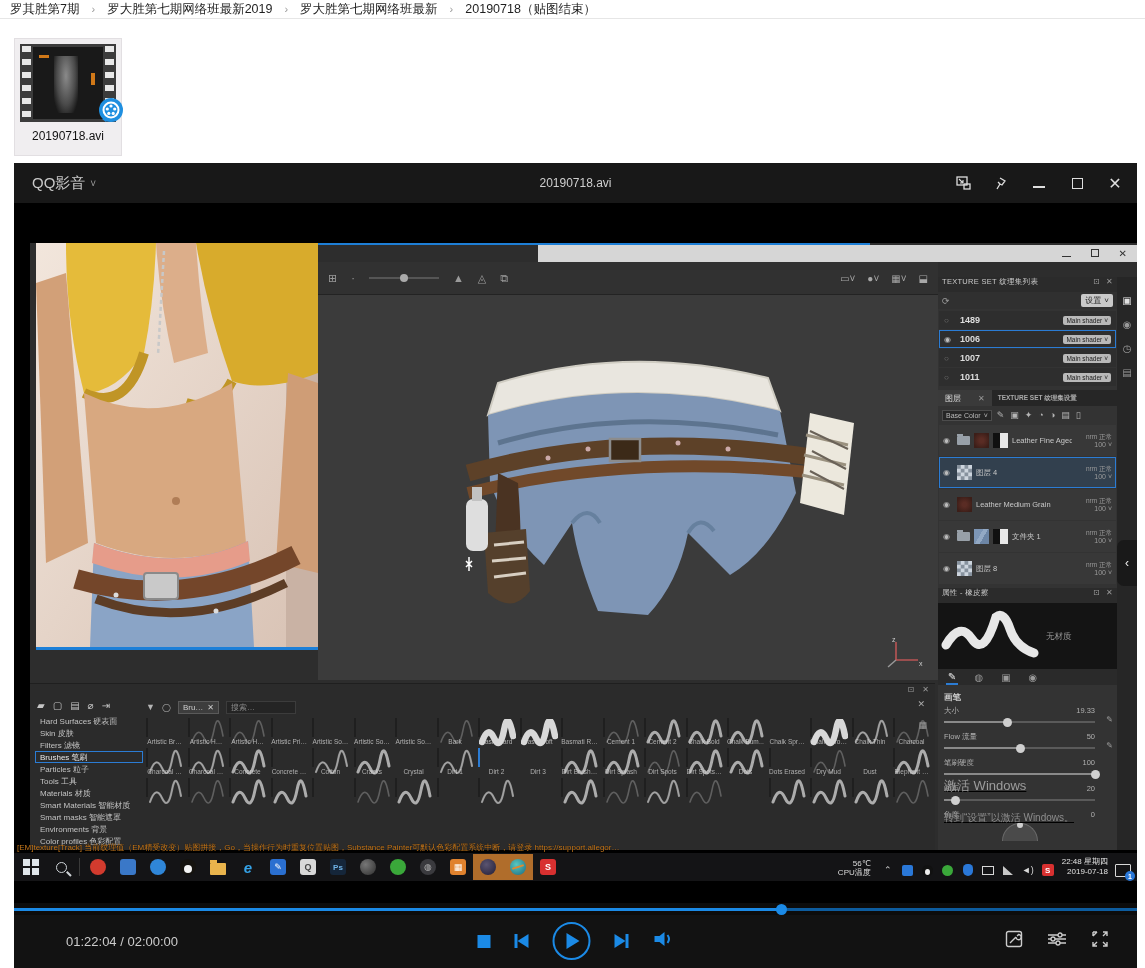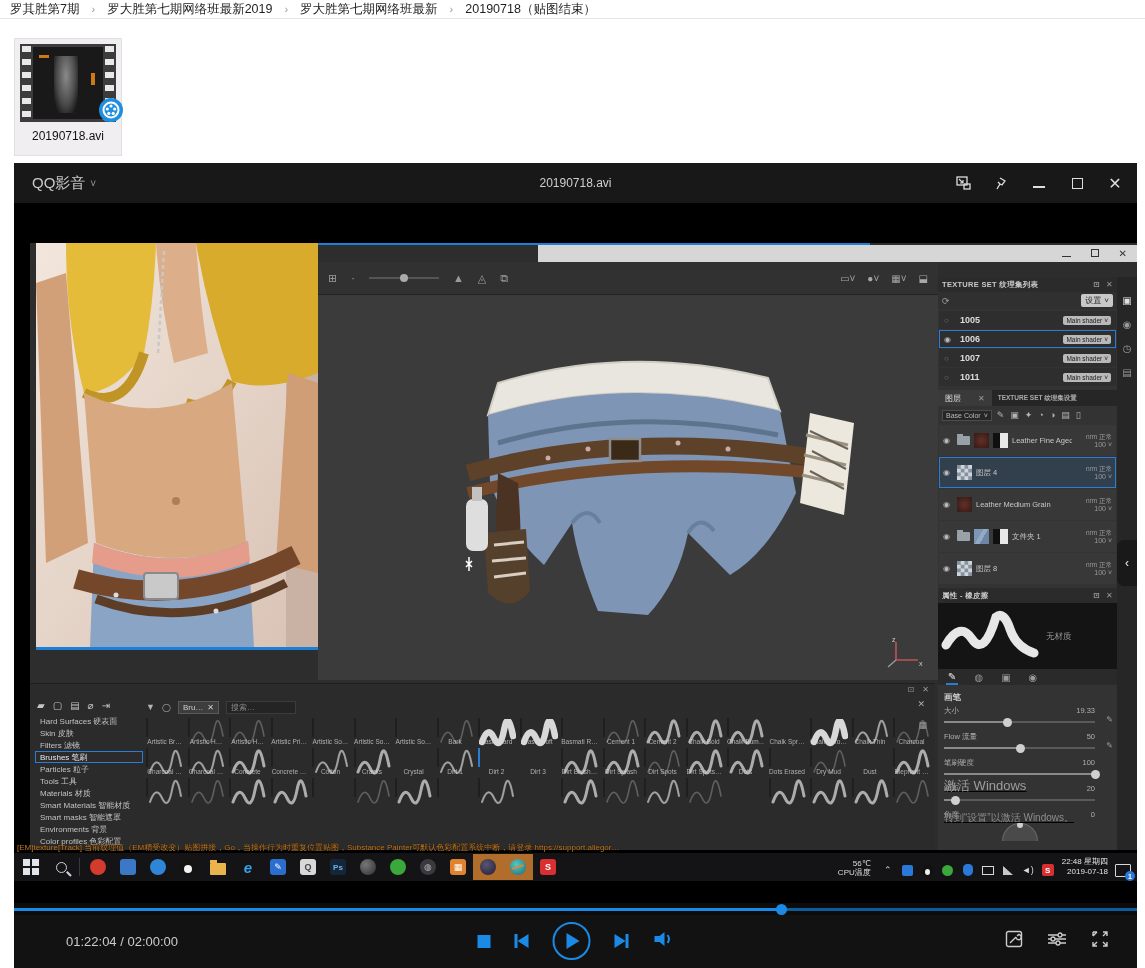--- a/index.html
+++ b/index.html
@@ -51,21 +51,21 @@
   .sp-display{margin-left:auto;display:flex;gap:12px;}
   .sp-display span{font-size:10px;color:#a8a8a8;}
   .sp-shader{position:absolute;left:815px;top:59px;width:90px;height:15px;background:#262626;border:1px solid#4c4c4c;color:#bdbdbd;font-size:9px;display:flex;justify-content:space-between;align-items:center;padding:0 5px;}
 
   .sp-viewport{position:absolute;left:288px;top:52px;width:620px;height:385px;background:#3b3b3b;overflow:hidden;}
   .gizmo{position:absolute;right:14px;bottom:10px;}
 
   
   .sp-right{position:absolute;left:908px;top:34px;width:179px;height:573px;background:#333;}
   .rp-sec{position:absolute;left:0;width:179px;}
-  .rp-head{display:flex;align-items:center;height:15px;padding:0 4px;background:#2b2b2b;color:#c9c9c9;font-size:7.5px;font-weight:bold;letter-spacing:.3px;}
+  .rp-head{display:flex;height:15px;padding:0 4px;background:#2b2b2b;color:#c9c9c9;font-size:7.5px;font-weight:normal;letter-spacing:.3px;}
   .rp-head .sp-flex{flex:1;}
   .rp-head .hic{font-size:8px;color:#999;margin-left:6px;}
   .ts-set{top:15px;height:17px;display:flex;align-items:center;padding:0 4px;background:#303030;}
   .chip{background:#c9c9c9;color:#222;font-size:8px;padding:1px 4px;border-radius:2px;display:flex;gap:3px;align-items:center;}
   .ts-rows{top:34px;}
   .ts-row{height:18px;margin:0 1px 1px 1px;background:#2e2e2e;display:flex;align-items:center;padding:0 4px;gap:6px;border:1px solid transparent;}
   .ts-row.sel{border-color:#2b7cd4;}
   .eye{font-size:8px;color:#bbb;width:10px;}
   .eye.off{color:#777;}
   .ts-name{font-size:9px;font-weight:bold;color:#ddd;flex:1;}
@@ -351,21 +351,21 @@
             <span class="hic" style="color:#999;font-size:9px">⟳</span>
             <span class="sp-flex" style="flex:1"></span>
             <span class="chip">
                 <span>设置</span>
                 <span>˅</span>
               </span>
           </div>
           <div class="rp-sec ts-rows" id="ts-rows">
               <div class="ts-row">
      <span class="eye off">○</span>
-     <span class="ts-name">1005</span>
+     <span class="ts-name">1489</span>
      <span class="shader-chip">Main shader <span>˅</span></span>
    </div>
               <div class="ts-row sel">
      <span class="eye">◉</span>
      <span class="ts-name">1006</span>
      <span class="shader-chip">Main shader <span>˅</span></span>
    </div>
               <div class="ts-row">
      <span class="eye off">○</span>
      <span class="ts-name">1007</span>

